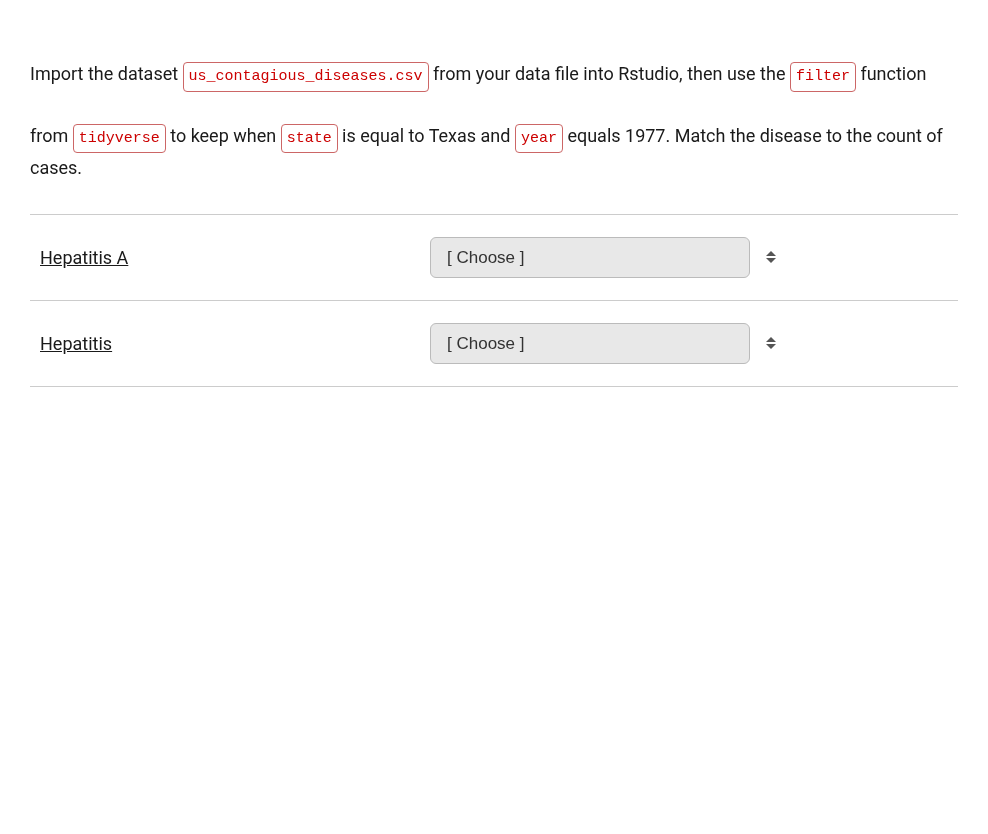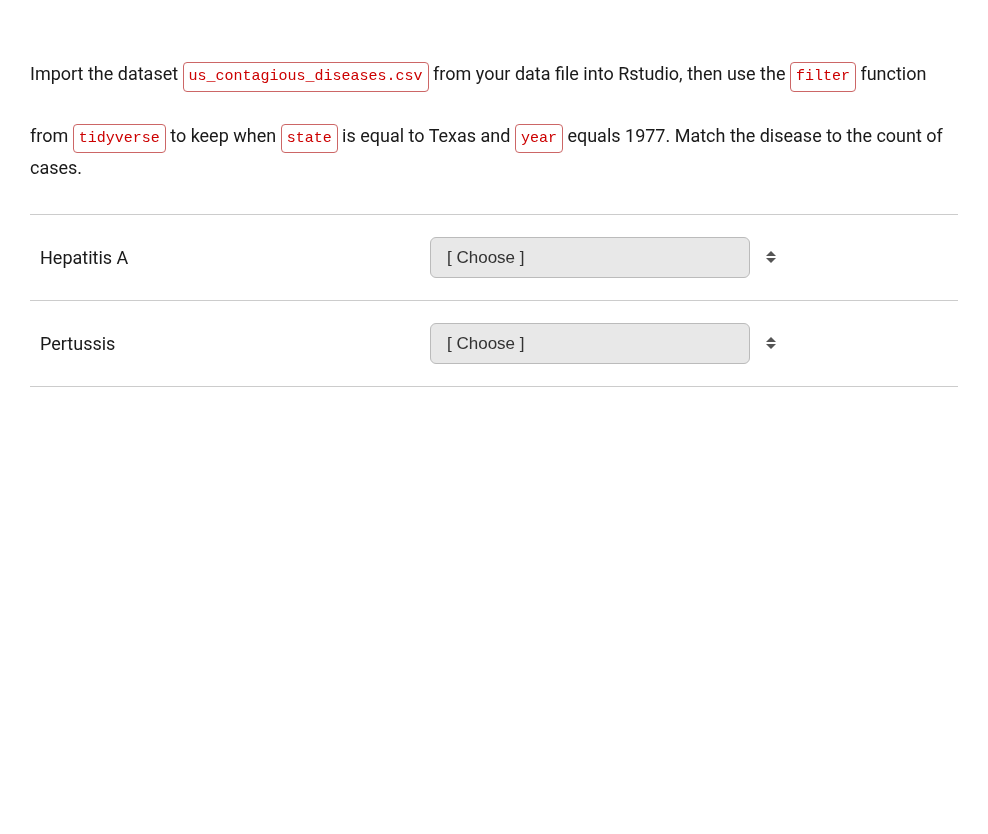--- a/index.html
+++ b/index.html
@@ -41,20 +41,21 @@
       border-collapse: collapse;
     }
 
     .question-row {
       border-bottom: 1px solid #cccccc;
     }
 
     .question-row td {
       padding: 22px 10px 22px 10px;
       vertical-align: middle;
+      text-decoration: underline;
     }
 
     .disease-label {
       font-size: 18px;
       color: #1a1a1a;
       width: 390px;
       padding-left: 10px;
     }
 
     .select-cell {
@@ -149,21 +150,21 @@
             <option value="">[ Choose ]</option>
           <option value="1234">1234</option><option value="2567">2567</option><option value="3890">3890</option><option value="4512">4512</option><option value="5678">5678</option></select>
           <div class="spinner-icon">
             <div class="spinner-up"></div>
             <div class="spinner-down"></div>
           </div>
         </div>
       </td>
     </tr>
     <tr class="question-row">
-      <td class="disease-label">Pertussis</td>
+      <td class="disease-label">Hepatitis</td>
       <td class="select-cell">
         <div class="select-wrapper">
           <select class="choose-select" id="pertussis">
             <option value="">[ Choose ]</option>
           <option value="1234">1234</option><option value="2567">2567</option><option value="3890">3890</option><option value="4512">4512</option><option value="5678">5678</option></select>
           <div class="spinner-icon">
             <div class="spinner-up"></div>
             <div class="spinner-down"></div>
           </div>
         </div>

